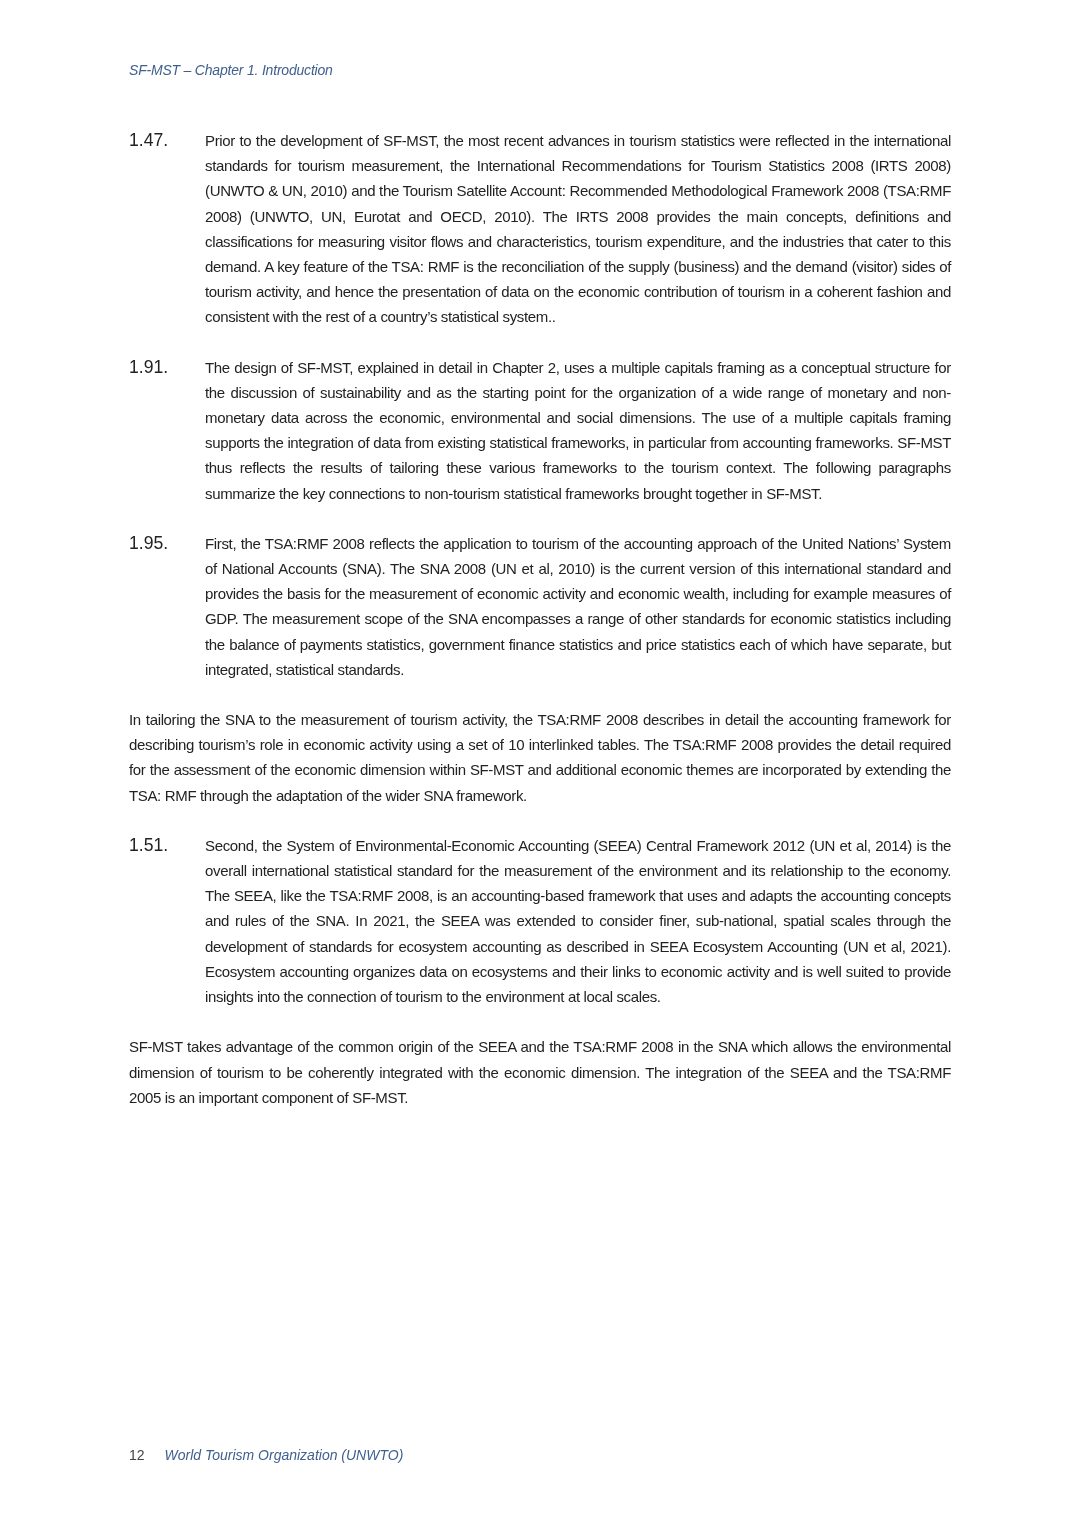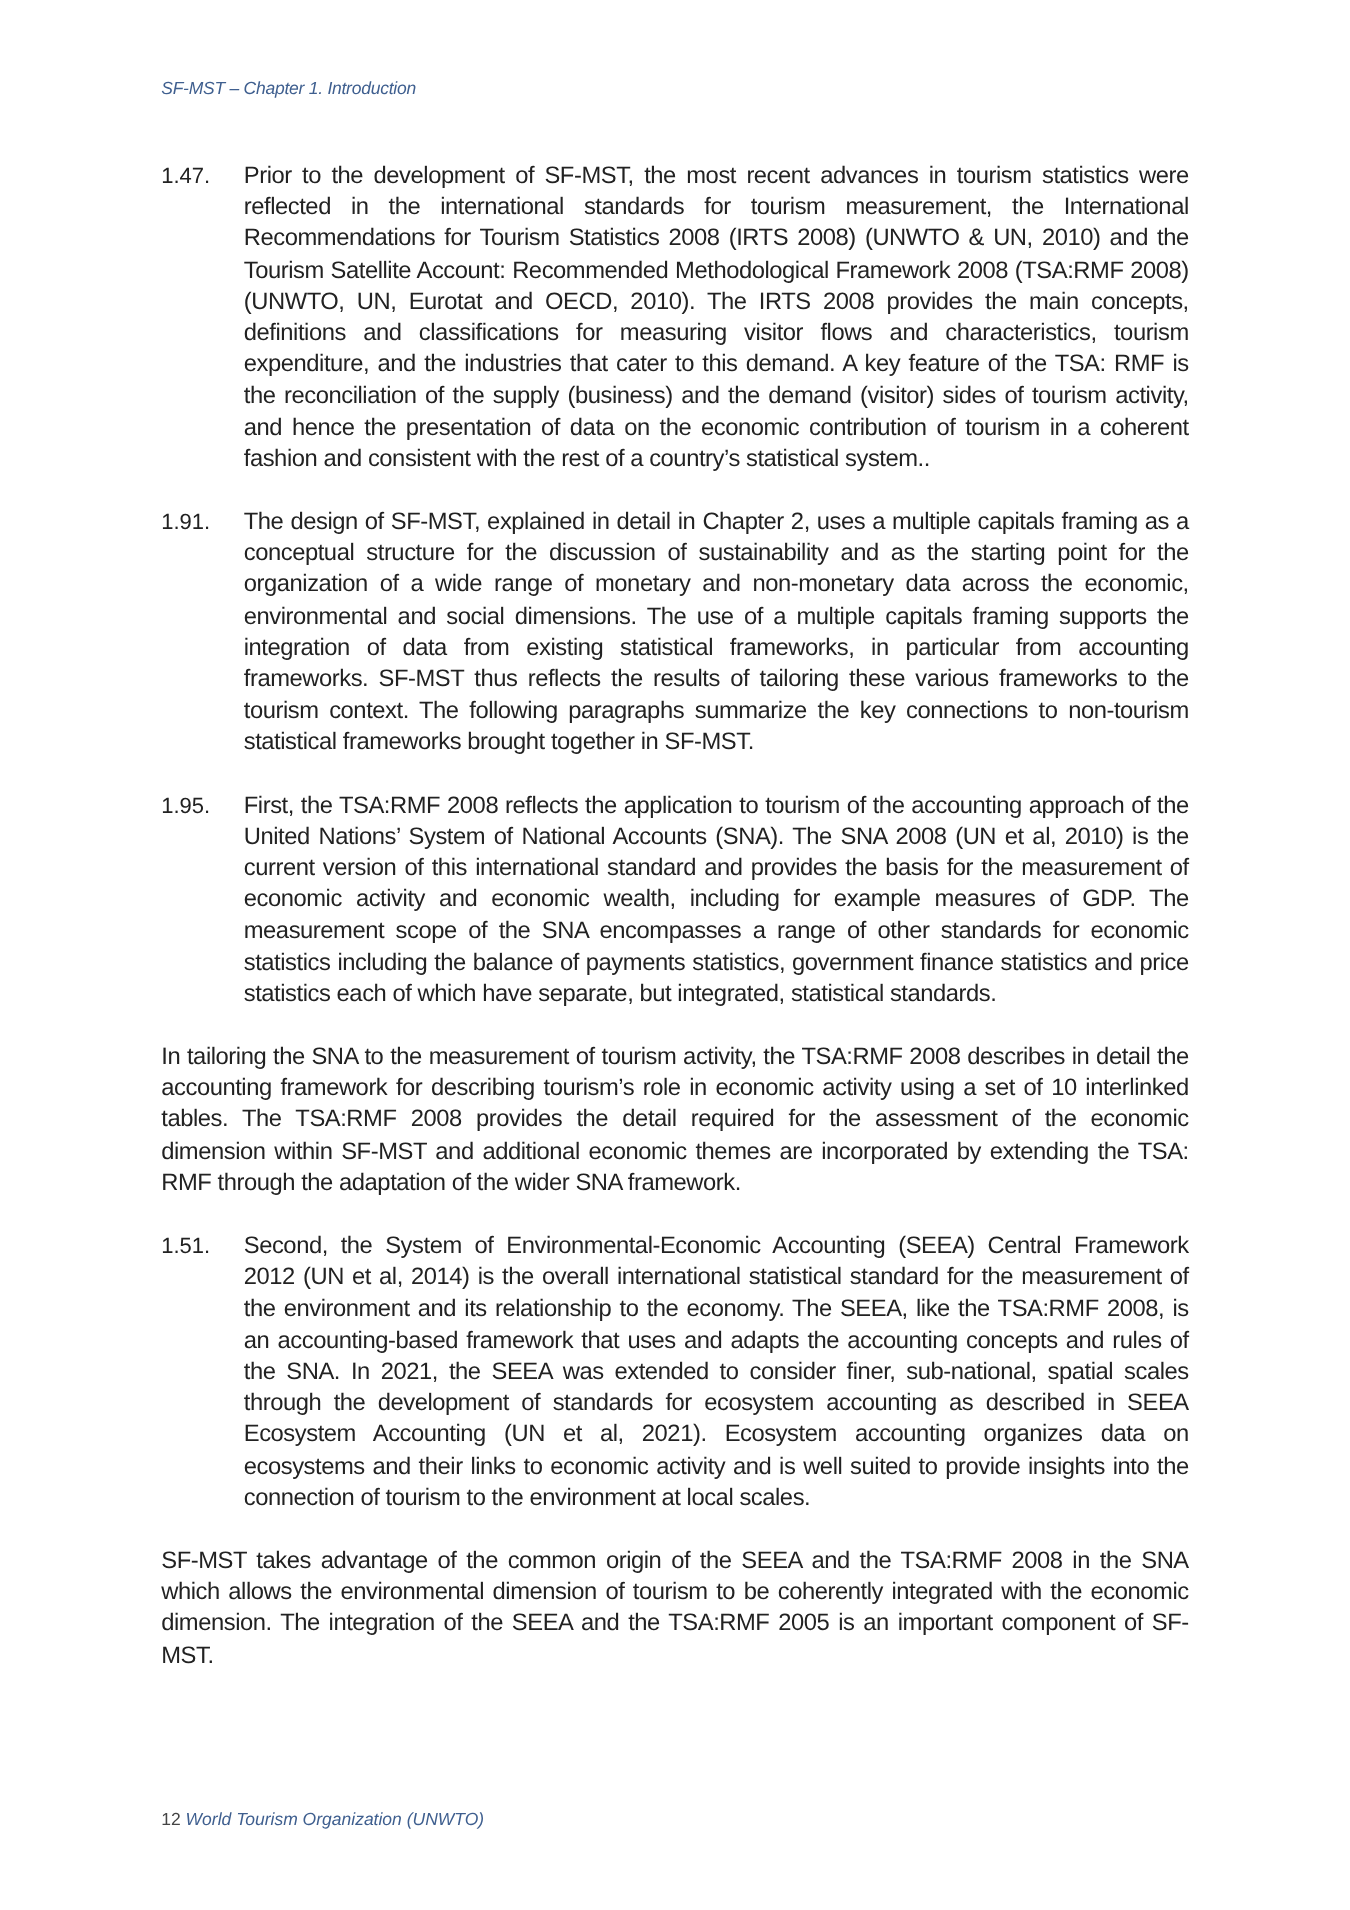--- a/index.html
+++ b/index.html
@@ -1,23 +1,23 @@
 <!DOCTYPE html>
 <html><head>
 <meta charset="utf-8">
 <style>
   html, body { margin: 0; padding: 0; background: #ffffff; }
   body { width: 1080px; height: 1528px; position: relative; overflow: hidden; font-family: "Liberation Sans", sans-serif; color: #222222; }
   .running-header { position: absolute; left: 129px; top: 62px; font-size: 14px; font-style: italic; color: #3f5f8f; letter-spacing: -0.2px; text-align: right; }
   .content { position: absolute; left: 129px; top: 128px; width: 822px; }
-  .para { display: flex; margin-bottom: 25px; }
+  .para { display: flex; margin-bottom: 25px; gap: 10px; }
   .para-num { width: 66px; flex: 0 0 66px; font-size: 17.6px; line-height: 25.2px; color: #222; }
-  .para-text { flex: 1 1 auto; font-size: 19px; line-height: 25.2px; text-align: justify; letter-spacing: -0.35px; color: #222; }
+  .para-text { flex: 1 1 auto; font-size: 15px; line-height: 25.2px; text-align: justify; letter-spacing: -0.35px; color: #222; }
   .footer { position: absolute; left: 129px; top: 1447px; font-size: 14px; color: #333; }
-  .footer-num { color: #444; }
+  .footer-num { color: #444; margin-right: 16px; }
   .footer-org { font-style: italic; color: #3f5f8f; }
 </style>
 </head>
 <body>
 
 <div class="running-header">SF-MST – Chapter 1. Introduction</div>
 
 <div class="content">
   <div class="para">
     <div class="para-num">1.47.</div>

